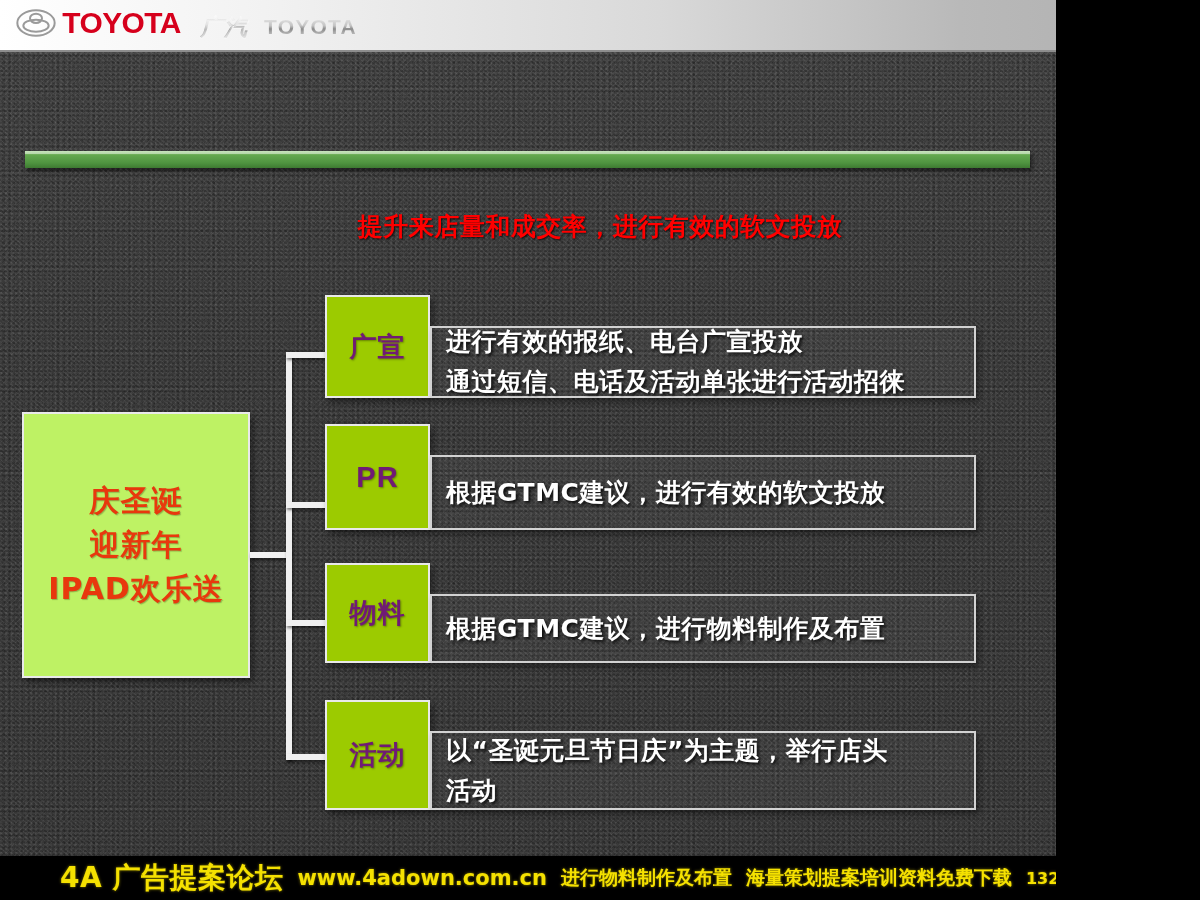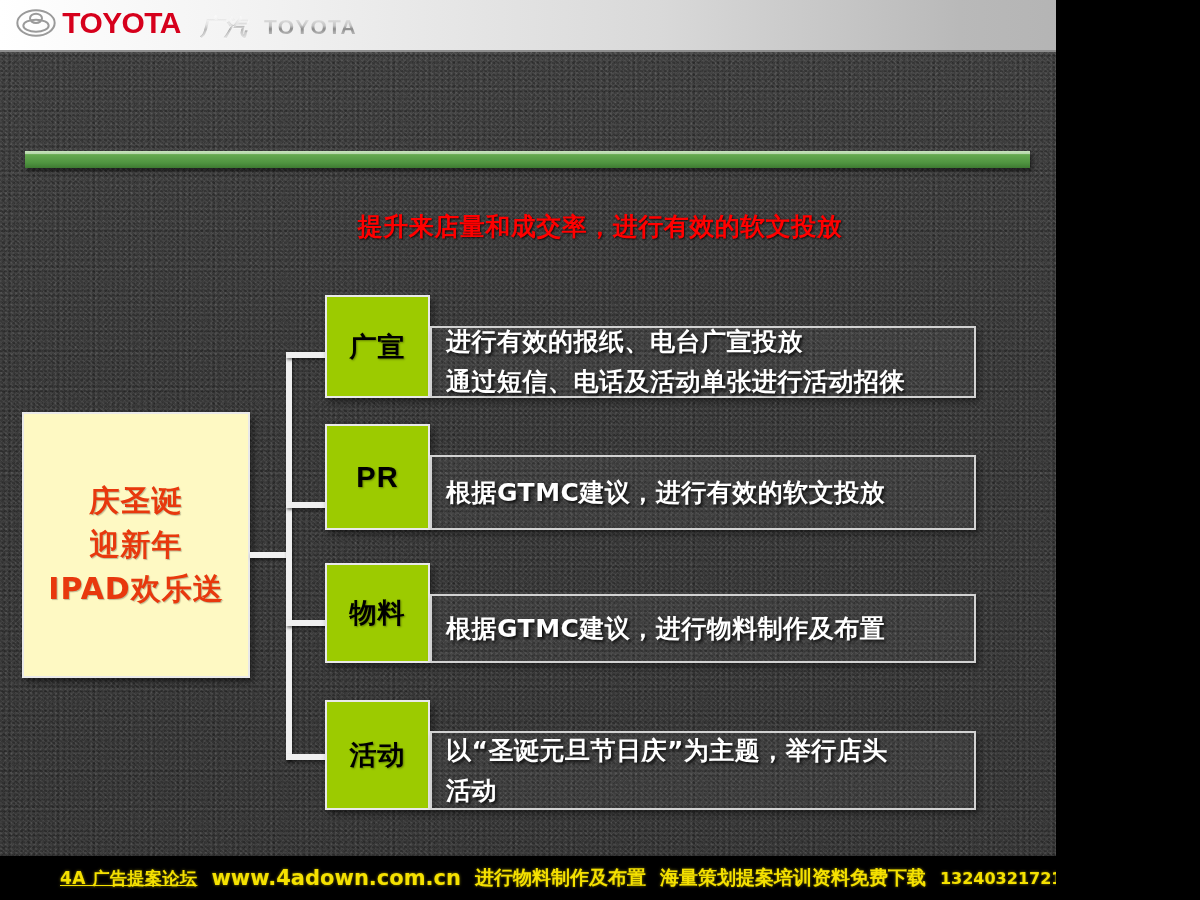--- a/index.html
+++ b/index.html
@@ -89,21 +89,21 @@
     font-family:"DejaVu Sans","Liberation Sans",sans-serif;
     font-size:25px;font-weight:bold;color:#ff0000;
     line-height:38px;letter-spacing:.5px;
     text-shadow:1px 1px 2px rgba(0,0,0,.75);
     padding:0 18px;box-sizing:border-box;
   }
 
   
   .root-box{
     position:absolute;left:22px;top:412px;width:228px;height:266px;
-    background:#fef9c3;
+    background:#bef264;
     border:2px solid #e9e9e9;
     box-sizing:border-box;
     box-shadow:3px 4px 6px rgba(0,0,0,.45);
     display:flex;flex-direction:column;align-items:center;justify-content:center;
   }
   .root-box .line{
     font-family:"DejaVu Sans","Liberation Sans",sans-serif;
     font-size:30px;font-weight:bold;color:#e8380d;
     line-height:44px;letter-spacing:1px;
     text-shadow:1px 1px 1px rgba(0,0,0,.25);
@@ -116,21 +116,21 @@
   
   .row{position:absolute;left:325px;display:flex;}
   .row-label{
     width:105px;
     background:#9ccb00;
     border:2px solid #e9e9e9;
     box-sizing:border-box;
     box-shadow:3px 4px 6px rgba(0,0,0,.45);
     display:flex;align-items:center;justify-content:center;
     font-family:"DejaVu Sans","Liberation Sans",sans-serif;
-    font-size:27px;font-weight:bold;color:#000000;
+    font-size:27px;font-weight:bold;color:#701a75;
     letter-spacing:1px;
     text-shadow:1px 1px 2px rgba(0,0,0,.35);
   }
   .row-label.latin{font-family:"Liberation Sans",sans-serif;font-size:29px;letter-spacing:1px;}
   .row-body{
     width:546px;
     border:2px solid #d2d2d2;
     box-sizing:border-box;
     background:rgba(255,255,255,.035);
     box-shadow:3px 4px 6px rgba(0,0,0,.40);
@@ -152,21 +152,21 @@
     background:#000;
     display:flex;align-items:center;
     padding-left:60px;box-sizing:border-box;gap:14px;
   }
   .footer span{
     font-family:"DejaVu Sans","Liberation Sans",sans-serif;
     color:#f5e100;font-weight:bold;
     text-shadow:0 0 3px rgba(245,225,0,.55);
     white-space:nowrap;
   }
-  .f-brand{font-size:17px;letter-spacing:.5px;text-decoration:underline;}
+  .f-brand{font-size:28px;letter-spacing:.5px;}
   .f-url{font-size:21px;letter-spacing:0;}
   .f-sub{font-size:19px;font-weight:bold;}
   .f-sub2{font-size:19px;font-weight:bold;}
   .f-tel{font-size:16px;font-family:"DejaVu Serif","Liberation Serif",serif;font-weight:bold;}
 </style>
 </head>
 <body>
 
 <div id="slide">
 

